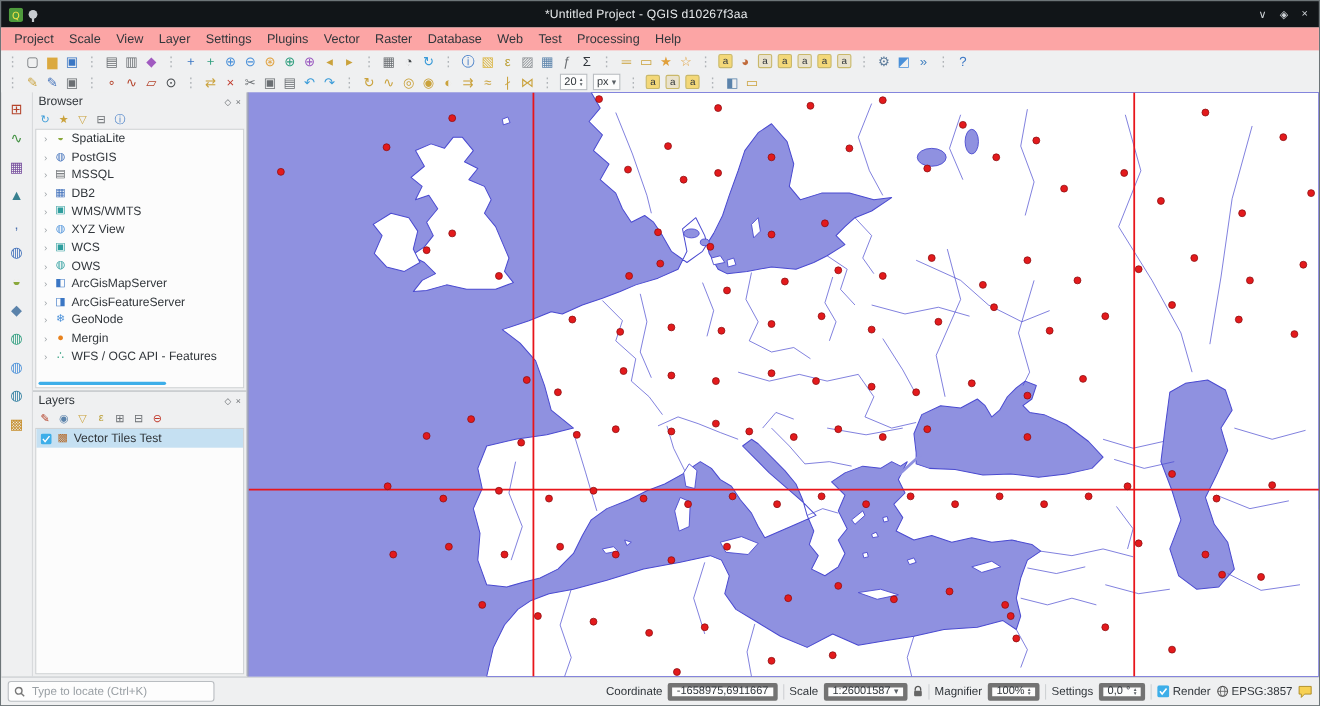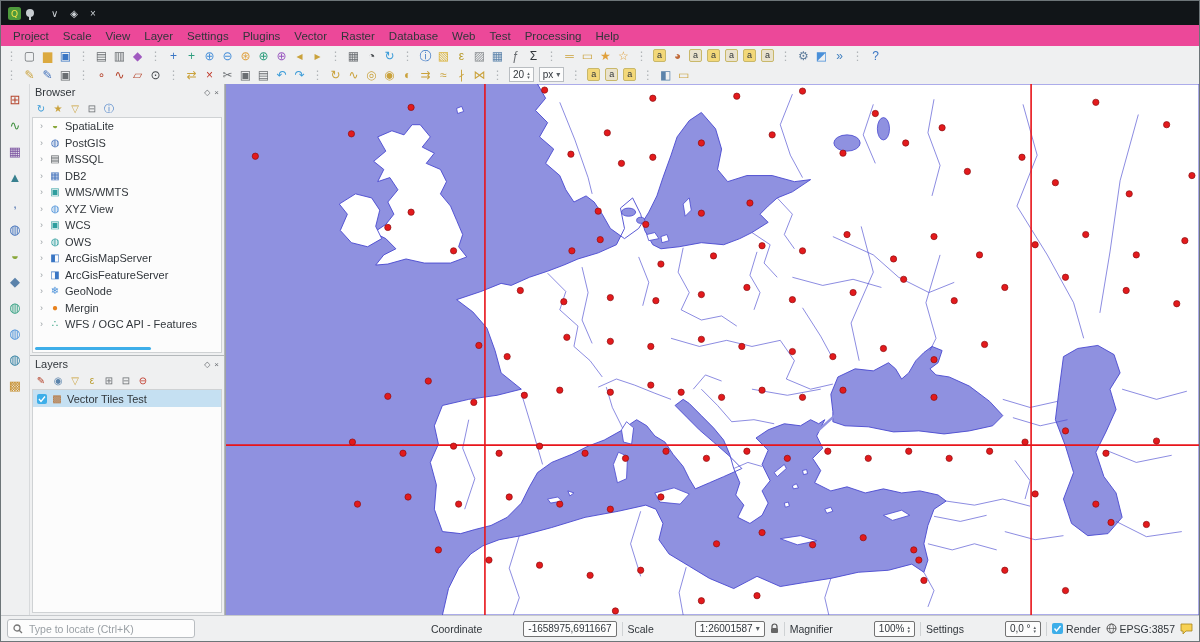--- a/index.html
+++ b/index.html
@@ -8,21 +8,21 @@
     display:flex;flex-direction:column;font-family:"Liberation Sans",sans-serif;color:#31363b;overflow:hidden;}
   
   .titlebar{height:24px;background:#111518;color:#e8ebed;display:flex;align-items:center;font-size:11px;flex:0 0 auto;}
   .tb-left{display:flex;align-items:center;gap:5px;padding:0 7px;}
   .pin-icon{width:8px;height:8px;border-radius:50%;background:#c7ccd0;position:relative;}
   .pin-icon::after{content:"";position:absolute;left:3px;top:7px;width:2px;height:4px;background:#c7ccd0;}
   .tb-title{flex:1;text-align:center;letter-spacing:.2px;}
   .tb-controls{display:flex;gap:12px;padding:0 10px;color:#cdd2d6;font-size:10px;}
   .tb-controls span{cursor:default;}
   
-  .menubar{height:21px;display:flex;align-items:center;font-size:11.5px;padding-left:5px;background:#ec4899;flex:0 0 auto;}
+  .menubar{height:21px;display:flex;align-items:center;font-size:11.5px;padding-left:5px;background:#fca5a5;flex:0 0 auto;}
   .menu-item{padding:2px 7px;border-radius:2px;}
   
   .toolbar{height:19px;display:flex;align-items:center;padding-left:2px;gap:1px;background:#eff0f1;flex:0 0 auto;}
   .tbicon{min-width:17px;height:17px;display:inline-flex;align-items:center;justify-content:center;
     font-size:12px;line-height:1;border-radius:2px;}
   .tbicon.chip{min-width:13px;height:13px;font-size:9px;border:1px solid #c9b86a;margin:0 2px;}
   .widget{height:15px;background:#fcfcfc;border:1px solid #b9bdc1;border-radius:0;display:inline-flex;
     align-items:center;font-size:10px;padding:0 3px;gap:3px;margin:0 2px;color:#31363b;}
   .arrows{display:inline-flex;flex-direction:column;font-size:5px;line-height:4px;color:#5a6065;font-style:normal;}
   .arrows i{font-style:normal;}
@@ -53,39 +53,40 @@
   .map svg{position:absolute;inset:0;width:100%;height:100%;display:block;}
   
   .statusbar{height:26px;display:flex;align-items:center;gap:5px;padding:0 6px;font-size:10.5px;
     border-top:1px solid #c6c9cc;background:#eff0f1;flex:0 0 auto;}
   .locate{width:188px;height:19px;background:#fdfdfd;border:1px solid #b9bdc1;border-radius:3px;
     display:flex;align-items:center;gap:4px;padding:0 5px;}
   .locate input{border:none;outline:none;flex:1;font-size:10.5px;font-family:"Liberation Sans",sans-serif;background:transparent;color:#31363b;min-width:0;}
   .locate input::placeholder{color:#9aa0a5;}
   .sb-right{margin-left:auto;display:flex;align-items:center;gap:5px;}
   .sb-label{color:#31363b;}
-  .sb-box{height:16px;background:#fcfcfc;border:1px solid #737373;border-radius:2px;display:inline-flex;
-    align-items:center;padding:0 4px;font-size:10px;gap:3px;margin-left:36px;}
+  .sb-box{height:16px;background:#fcfcfc;border:4px solid #737373;border-radius:2px;display:inline-flex;
+    align-items:center;padding:0 4px;font-size:10px;gap:3px;}
   .sb-iconbtn{display:inline-flex;align-items:center;}
   .sb-check{display:inline-flex;align-items:center;gap:3px;}
   .sep-v{width:1px;height:14px;background:#cfd2d4;}
 </style>
 </head>
 <body>
 
 <div class="window">
 
   <div class="titlebar">
     <div class="tb-left">
       <svg width="13" height="13">
         <rect width="13" height="13" rx="2.5" fill="#4e9a3c"></rect>
         <text x="6.5" y="10" font-size="9" fill="#f3e248" text-anchor="middle" font-family="DejaVu Sans">Q</text>
       </svg>
       <span class="pin-icon"></span>
     </div>
+    <span class="tb-title">*Untitled Project - QGIS d10267f3aa</span>
     <div class="tb-controls">
       <span>∨</span>
       <span>◈</span>
       <span>×</span>
     </div>
   </div>
 
   <div class="menubar">
 
   <span class="menu-item">Project</span>

